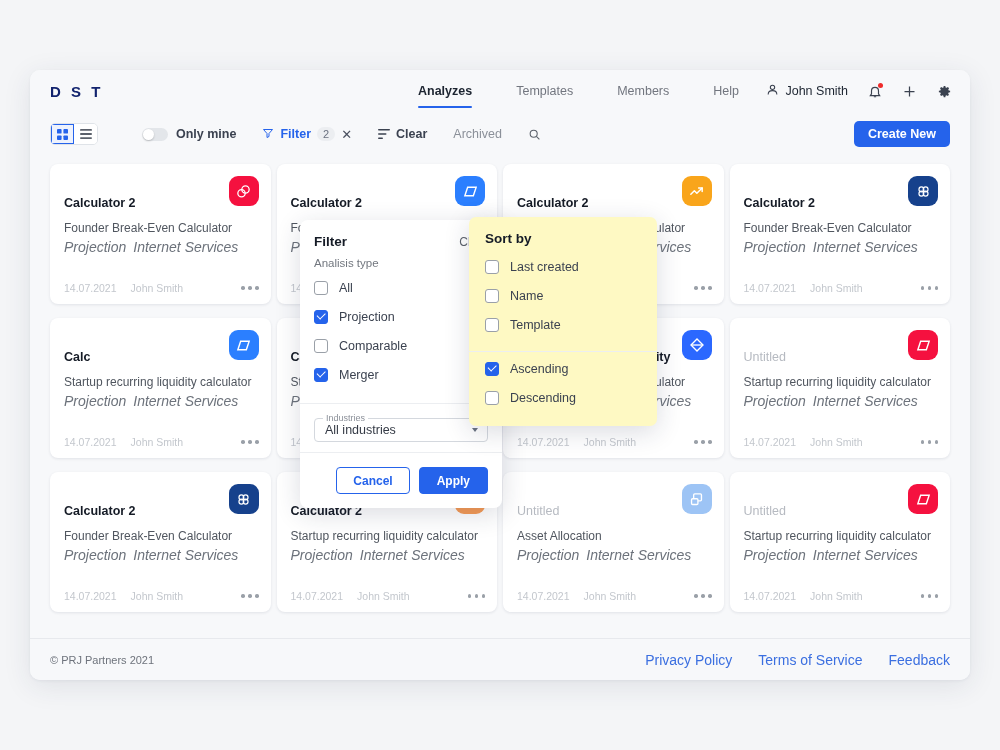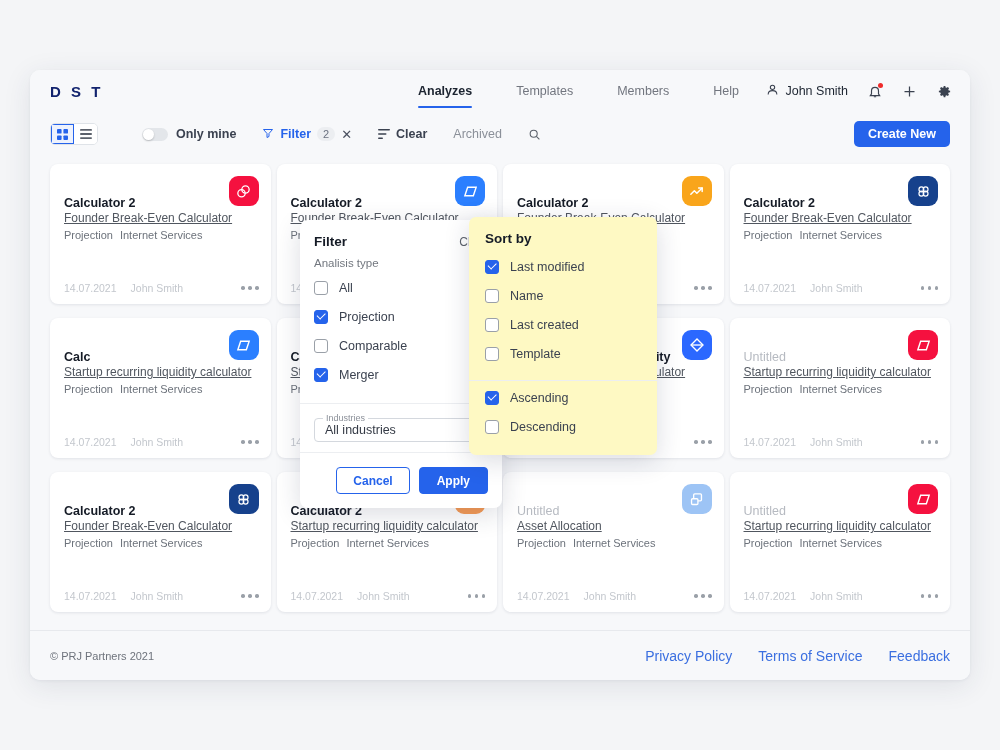--- a/index.html
+++ b/index.html
@@ -110,40 +110,40 @@
     background: #fff; border-radius: 8px; height: 140px;
     box-shadow: 0 1px 3px rgba(30,40,70,0.10);
     position: relative; padding: 16px 14px 12px 14px;
     cursor: pointer;
   }
   .card-title {
     font-size: 12.5px; font-weight: bold; color: #151b26;
     margin-top: 16px;
   }
   .card-title.untitled { color: #b6bac1; font-weight: normal; }
-  .card-desc { font-size: 12px; color: #50565f; line-height: 16px; text-decoration: underline; }
-  .card-tags { font-size: 11px; color: #6c727b; margin-top: 3px; }
+  .card-desc { font-size: 12px; color: #50565f; margin-top: 10px; line-height: 16px; }
+  .card-tags { font-size: 14px; font-style: italic; color: #6c727b; margin-top: 3px; }
   .card-tags span { margin-right: 7px; }
   .card-foot {
     position: absolute; left: 14px; right: 12px; bottom: 10px;
     display: flex; align-items: center;
   }
   .card-date { font-size: 10.5px; color: #c3c7cd; }
   .card-author { font-size: 10.5px; color: #c3c7cd; margin-left: 14px; }
   .card-more { margin-left: auto; display: flex; gap: 3.5px; cursor: pointer; }
   .card-more i { width: 3.5px; height: 3.5px; border-radius: 50%; background: #9aa0a8; display: block; }
   .card-icon {
     position: absolute; right: 12px; top: 12px;
     width: 30px; height: 30px; border-radius: 9px;
     display: flex; align-items: center; justify-content: center;
   }
 
   
   .footer {
-    position: absolute; left: 0; right: 0; bottom: 0; height: 50px;
+    position: absolute; left: 0; right: 0; bottom: 0; height: 42px;
     border-top: 1px solid #e7e9ed;
     display: flex; align-items: center; padding: 0 20px;
     background: #f7f8fa;
   }
   .copyright { font-size: 11px; color: #6e737c; }
   .footer-links { margin-left: auto; display: flex; gap: 26px; }
   .footer-links a { font-size: 14px; color: #3b6fe0; text-decoration: none; cursor: pointer; }
 
   
   .filter-panel {
@@ -601,30 +601,26 @@
     <div class="fp-actions">
       <button class="btn-cancel">Cancel</button>
       <button class="btn-apply">Apply</button>
     </div>
   </div>
 
   <div class="sort-panel">
     <div class="sp-title">Sort by</div>
     <div class="sp-body">
       <div class="chk-row">
-          <span class="chk on"></span>
-          <span class="chk-label">Last modified</span>
+          <span class="chk"></span>
+          <span class="chk-label">Last created</span>
         </div>
       <div class="chk-row">
           <span class="chk"></span>
           <span class="chk-label">Name</span>
-        </div>
-      <div class="chk-row">
-          <span class="chk"></span>
-          <span class="chk-label">Last created</span>
         </div>
       <div class="chk-row">
           <span class="chk"></span>
           <span class="chk-label">Template</span>
         </div>
     </div>
     <div class="sp-body2">
       <div class="chk-row">
           <span class="chk on"></span>
           <span class="chk-label">Ascending</span>

